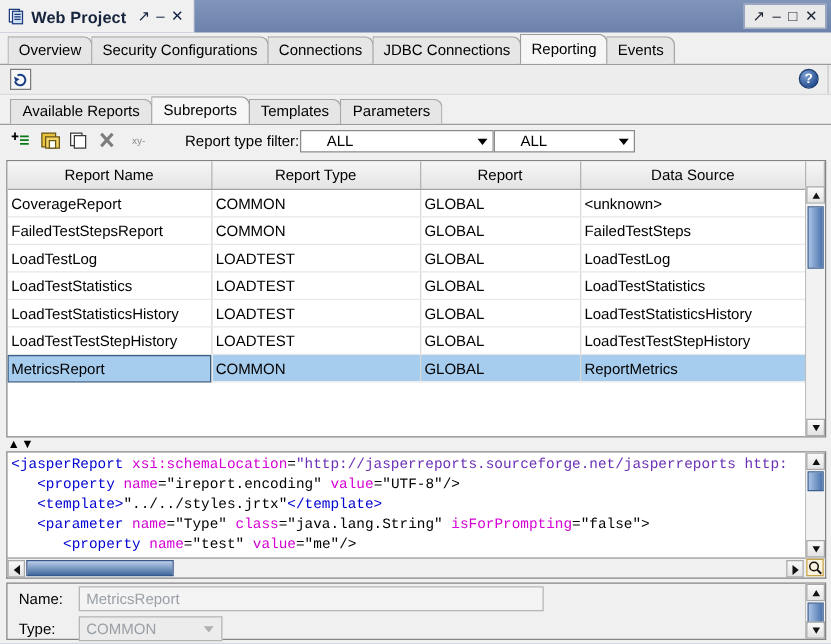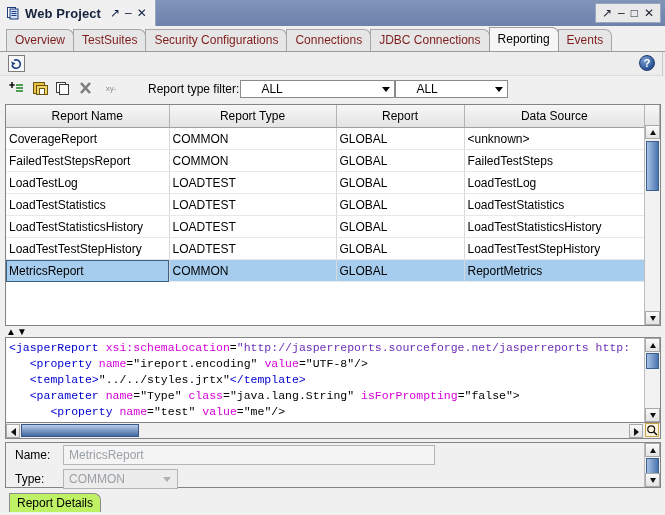--- a/index.html
+++ b/index.html
@@ -26,21 +26,21 @@
   .win-btns{position:absolute;right:4px;top:3px;height:20px;
     background:#e9e9ea;border:1px solid #9aa6bd;display:flex;align-items:center;
     gap:6px;padding:0 6px;box-sizing:border-box;font-size:12px;color:#1a2030;}
 
   
   .tabstrip{position:absolute;left:0;top:26px;width:665px;height:26px;
     background:#f0f0f0;border-bottom:1px solid #9c9c9c;box-sizing:border-box;
     display:flex;align-items:flex-end;padding-left:6px;}
   .tab{height:22px;line-height:21px;padding:0 8px;margin-right:-1px;
     background:#e6e6e6;border:1px solid #a6a6a6;border-bottom:none;
-    border-radius:0 7px 0 0;font-size:12px;color:#7f1d1d;box-sizing:border-box;
+    border-radius:0 7px 0 0;font-size:12px;color:#000000;box-sizing:border-box;
     position:relative;white-space:nowrap;}
   .tab.sel{background:#f6f6f6;color:#000;z-index:3;height:24px;line-height:23px;
     border-color:#9c9c9c;}
   .tabstrip-fill{flex:1;height:1px;}
 
   
   .body{position:absolute;left:0;top:52px;width:665px;height:463px;
     background:#f0f0f0;box-sizing:border-box;}
 
   .toolrow{position:relative;height:23px;background:#ededed;
@@ -170,21 +170,20 @@
     <div class="win-btns">
       <span>↗</span>
       <span>–</span>
       <span>□</span>
       <span>✕</span>
     </div>
   </div>
 
   <div class="tabstrip">
     <div class="tab">Overview</div>
-    <div class="tab">TestSuites</div>
     <div class="tab">Security Configurations</div>
     <div class="tab">Connections</div>
     <div class="tab">JDBC Connections</div>
     <div class="tab sel">Reporting</div>
     <div class="tab">Events</div>
     <div class="tabstrip-fill"></div>
   </div>
 
   <div class="body">
 
@@ -192,20 +191,26 @@
       <div class="ic-refresh">
         <svg width="15" height="15" viewBox="0 0 15 15">
           <path d="M3 9 A4.2 4.2 0 1 0 5 4.4" fill="none" stroke="#1b3f84" stroke-width="1.6"></path>
           <path d="M2.2 5.2 L3.4 9.6 L6.6 7.4 Z" fill="#1b3f84"></path>
         </svg>
       </div>
       <div class="help-ic">?</div>
       <div class="vsep"></div>
     </div>
 
+    <div class="itabstrip">
+      <div class="itab">Available Reports</div>
+      <div class="itab sel">Subreports</div>
+      <div class="itab">Templates</div>
+      <div class="itab">Parameters</div>
+    </div>
 
     <div class="filterbar">
       <span class="tbtn">
         <svg width="18" height="16" viewBox="0 0 18 16">
           <line x1="3" y1="2" x2="3" y2="8" stroke="#000" stroke-width="1.4"></line>
           <line x1="0.3" y1="5" x2="5.7" y2="5" stroke="#000" stroke-width="1.4"></line>
           <line x1="7" y1="5" x2="14" y2="5" stroke="#0a7a14" stroke-width="1.4"></line>
           <line x1="7" y1="8" x2="14" y2="8" stroke="#0a7a14" stroke-width="1.4"></line>
           <line x1="7" y1="11" x2="14" y2="11" stroke="#0a7a14" stroke-width="1.4"></line>
         </svg>

